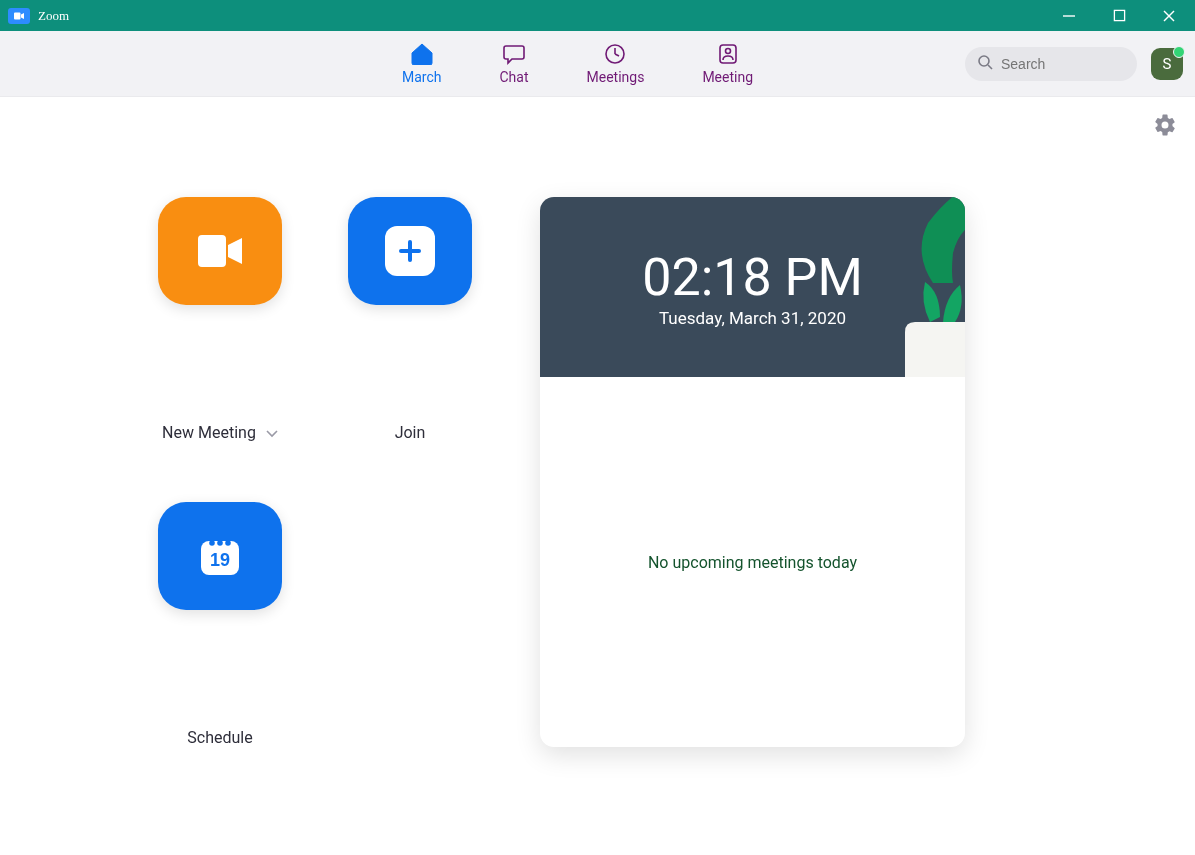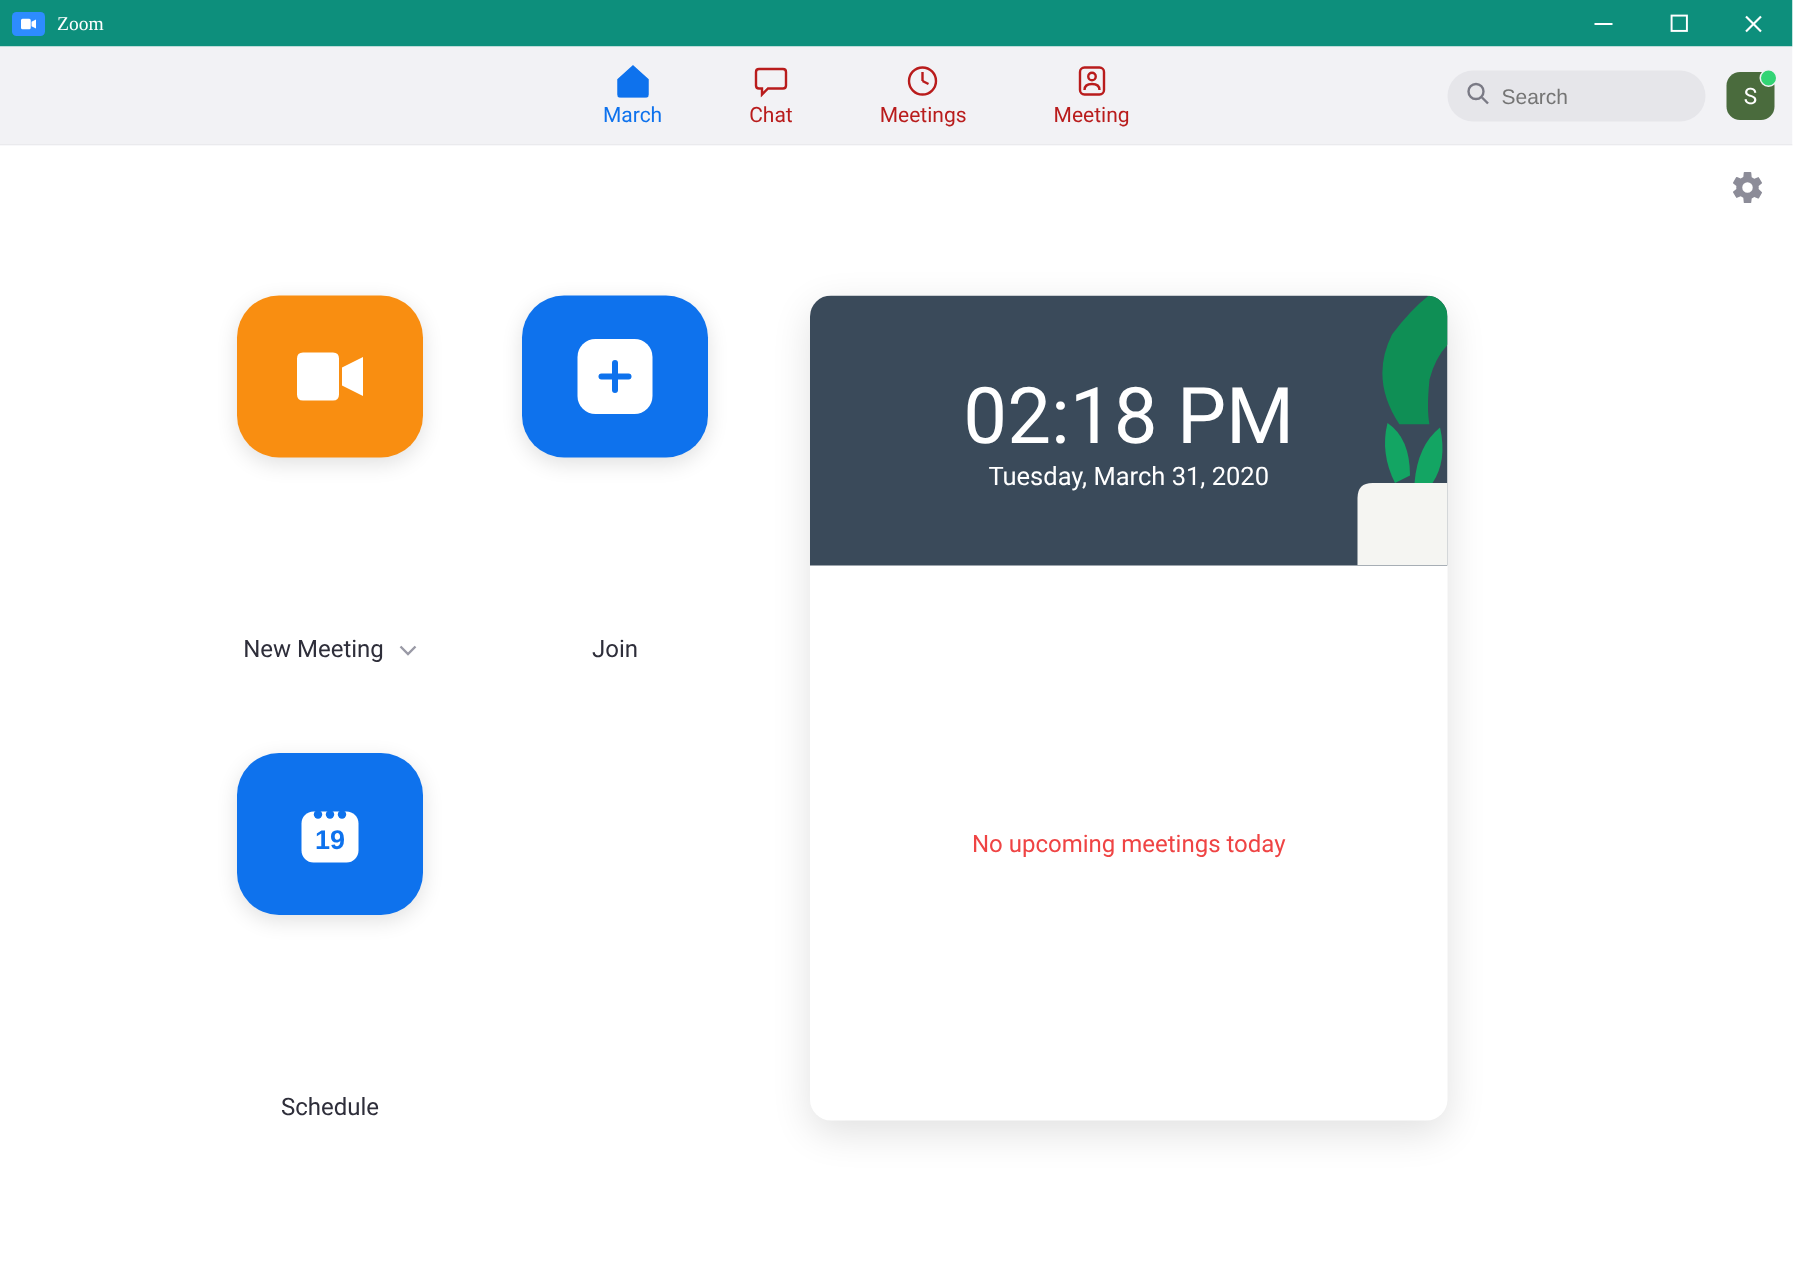--- a/index.html
+++ b/index.html
@@ -50,21 +50,21 @@
     display: flex;
     justify-content: center;
     gap: 58px;
     margin-left: 190px;
   }
   .nav-item {
     display: flex;
     flex-direction: column;
     align-items: center;
     gap: 4px;
-    color: #b91c1c;
+    color: #701a75;
     cursor: pointer;
     font-size: 14px;
   }
   .nav-item.active { color: #0e72ed; }
   .nav-item .nav-icon { width: 24px; height: 22px; display:flex; align-items:center; justify-content:center; }
   .nav-item svg { stroke: currentColor; fill: none; }
   .nav-item.active .home-fill { fill: #0e72ed; stroke: #0e72ed; }
 
   .topnav-right { display: flex; align-items: center; gap: 14px; }
   .search {
@@ -157,21 +157,21 @@
   .leaf-right {
     position:absolute; right:-8px; top:-4px;
   }
   .pot {
     position:absolute; right:-10px; bottom:0;
   }
   .cal-body {
     flex:1;
     min-height: 370px;
     display:flex; align-items:center; justify-content:center;
-    color:#ef4444; font-size:16px;
+    color:#14532d; font-size:16px;
   }
 
   
   .inner-box {
     width: 50px; height: 50px;
     background:#fff; border-radius:12px;
     display:flex; align-items:center; justify-content:center;
   }
 </style>
 </head>

